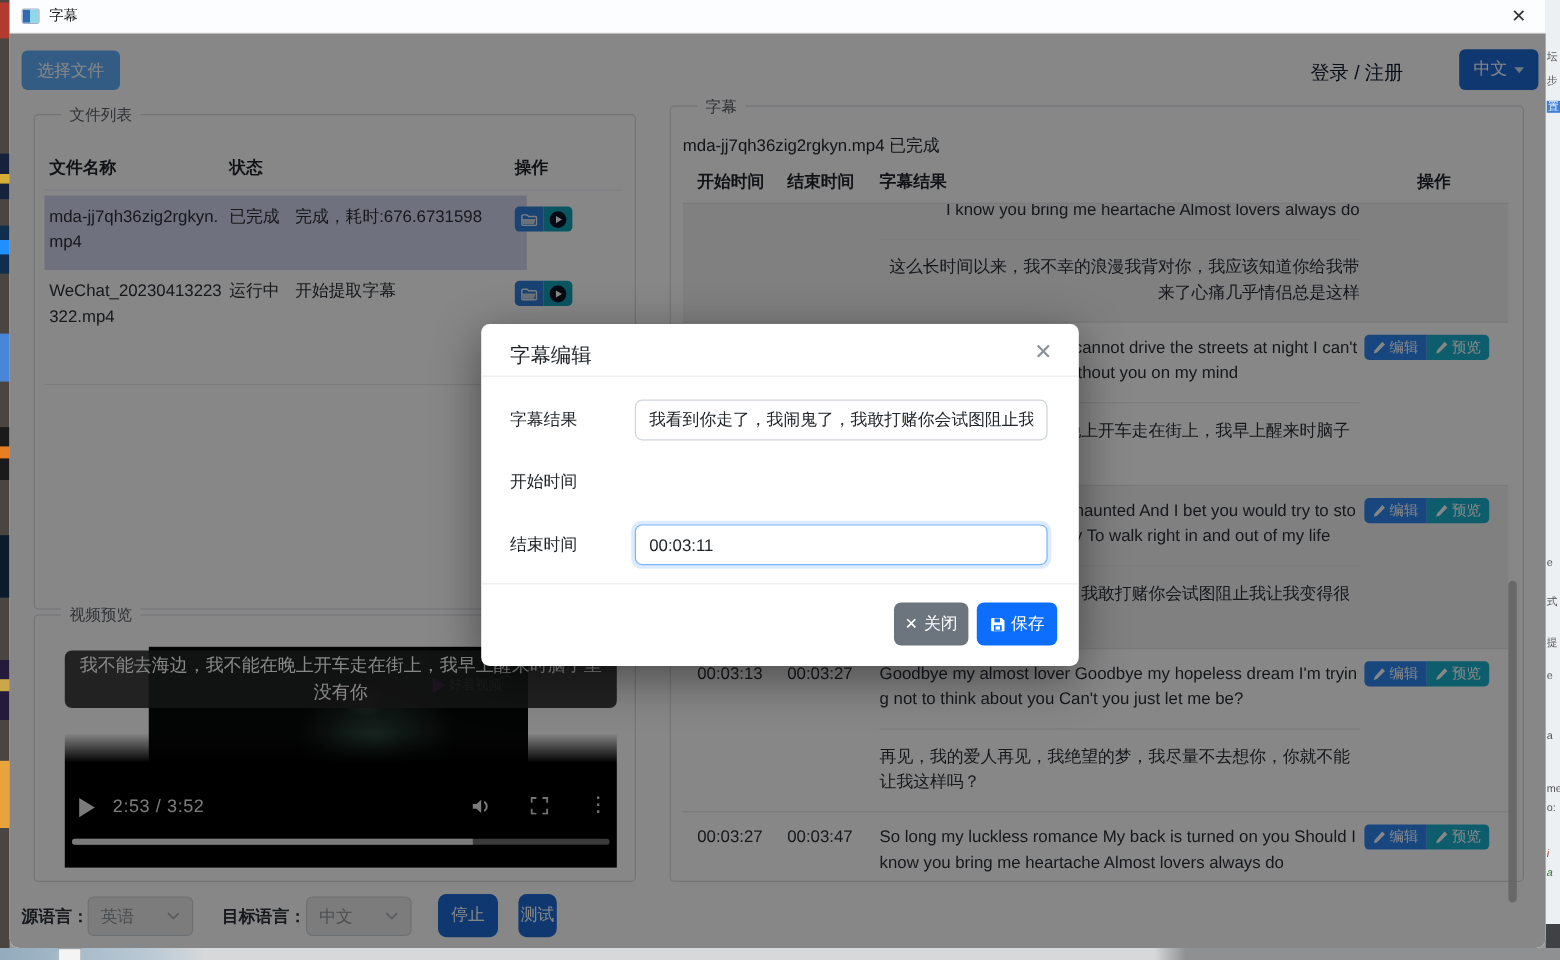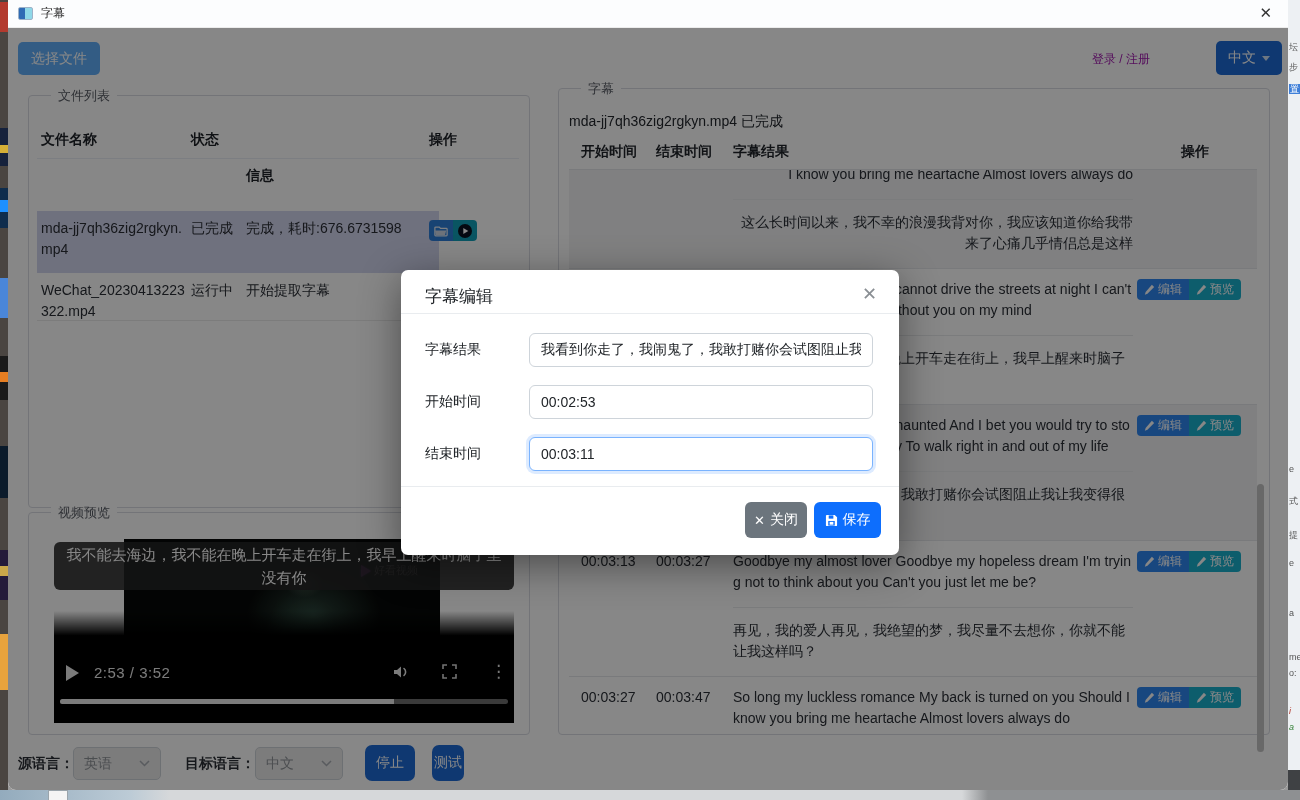--- a/index.html
+++ b/index.html
@@ -23,37 +23,37 @@
   .titlebar{position:absolute;left:0;top:0;width:100%;height:28px;background:#fcfdfe;border-bottom:1px solid #ececec;display:flex;align-items:center;}
   .title-ico{width:15px;height:13px;margin-left:10px;border:1px solid #9db2c8;background:linear-gradient(90deg,#2f6bb5 0 45%,#8fd8e8 45% 100%);border-radius:2px;}
   .title-txt{margin-left:8px;font-size:12px;color:#222;}
   .title-close{position:absolute;right:16px;top:4px;font-size:15px;color:#333;cursor:pointer;}
 
   .content{position:absolute;left:0;top:28px;width:1280px;height:762px;background:#fff;padding-left:28px;}
 
   
   .btn{display:flex;align-items:center;justify-content:center;color:#fff;border-radius:5px;cursor:pointer;}
   .btn-selectfile{position:absolute;left:10px;top:14px;width:82px;height:33px;background:#61aefa;font-size:14px;}
-  .login-txt{position:absolute;left:1084px;top:23px;font-size:12px;color:#a21caf;}
+  .login-txt{position:absolute;left:1084px;top:23px;font-size:16px;color:#0f172a;}
   .btn-lang{position:absolute;left:1208px;top:13px;width:66px;height:34px;background:#1e6bd6;font-size:14px;}
   .caret{width:0;height:0;border-left:4px solid transparent;border-right:4px solid transparent;border-top:5px solid #cfe0f5;margin-left:6px;}
 
   
   .fset{position:absolute;border:1px solid #d9dce3;border-radius:4px;}
   .legend{position:absolute;top:-9px;left:22px;background:#fff;padding:0 7px;font-size:13px;color:#5a5e66;line-height:17px;}
 
   .fset-files{left:20px;top:67px;width:502px;height:413px;}
   .fset-video{left:20px;top:484px;width:502px;height:223px;}
   .fset-subs{left:550px;top:60px;width:712px;height:647px;}
 
   
   .fhead{position:absolute;top:35px;font-size:14px;font-weight:bold;color:#1f2329;}
   .fh-name{left:12px;} .fh-status{left:162px;} .fh-info{left:217px;margin-top:36px;} .fh-action{left:400px;}
   .fhead-line{position:absolute;left:8px;top:62px;width:482px;border-top:1px solid #ebeef5;}
-  .frow{position:absolute;left:8px;width:402px;height:62px;margin-top:48px;}
+  .frow{position:absolute;left:8px;width:402px;height:62px;}
   .frow.sel{background:#d2d5ee;}
   .fcell{position:absolute;font-size:14px;color:#2b2f36;line-height:21px;word-break:break-all;}
   .fc-name{left:4px;top:7px;width:150px;}
   .fc-status{left:154px;top:7px;width:52px;}
   .fc-info{left:209px;top:7px;width:168px;}
   .fgroup{position:absolute;left:392px;top:9px;display:flex;}
   .abtn{width:24px;height:21px;display:flex;align-items:center;justify-content:center;cursor:pointer;}
   .abtn-folder{background:#2f7fd9;border-radius:4px 0 0 4px;}
   .abtn-play{background:#12a0b9;border-radius:0 4px 4px 0;}
   .frow-line{position:absolute;left:8px;top:224px;width:482px;border-top:1px solid #ebebeb;}
@@ -396,21 +396,20 @@
     <div class="m-title">字幕编辑</div>
     <div class="m-close">✕</div>
     <div class="m-hline"></div>
 
     <div class="m-row" style="top:63px;">
       <div class="m-label">字幕结果</div>
       <input class="m-input" value="我看到你走了，我闹鬼了，我敢打赌你会试图阻止我" style="">
     </div>
     <div class="m-row" style="top:115px;">
       <div class="m-label">开始时间</div>
-      <input class="m-input" value="00:02:53" style="">
     </div>
     <div class="m-row" style="top:167px;">
       <div class="m-label">结束时间</div>
       <input class="m-input focus" value="00:03:11" style="">
     </div>
 
     <div class="m-fline"></div>
     <div class="m-btn m-close-btn">
       <span class="xg">✕</span>
       <span>关闭</span>

